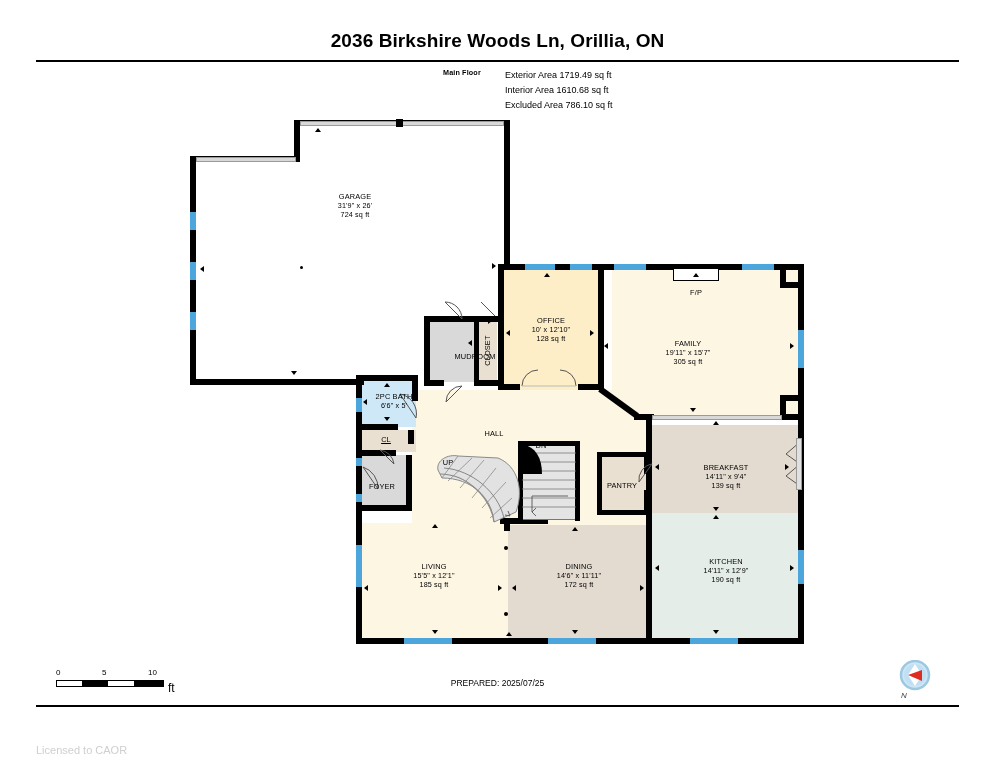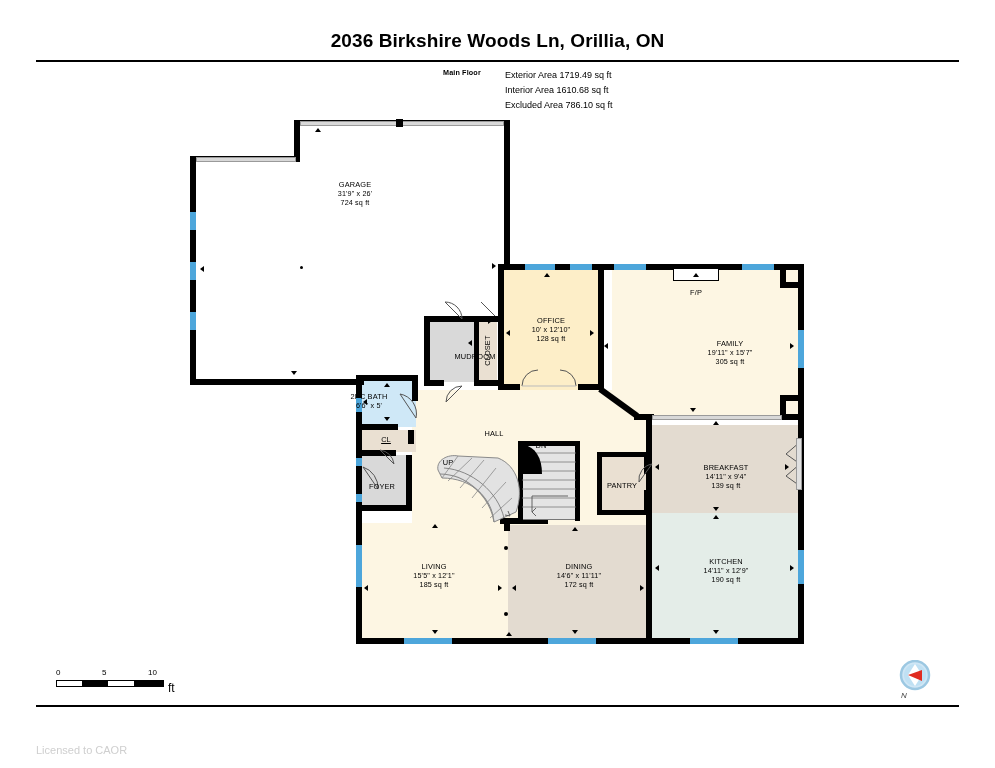--- a/index.html
+++ b/index.html
@@ -307,33 +307,33 @@
     <div class="arrow a-up" style="left:572px;top:527px;"></div>
 
     <div class="arrow a-up" style="left:384px;top:383px;"></div>
     <div class="arrow a-dn" style="left:384px;top:417px;"></div>
     <div class="arrow a-lf" style="left:363px;top:399px;"></div>
 
     <div class="arrow a-lf" style="left:468px;top:340px;"></div>
     <div class="arrow a-rt" style="left:488px;top:318px;"></div>
     <div class="arrow a-up" style="left:506px;top:632px;"></div>
 
-    <div class="lbl" style="left:314px;top:180px;width:82px;">
+    <div class="lbl" style="left:314px;top:192px;width:82px;">
       <div class="nm">GARAGE</div>
       <div>31'9" x 26'</div>
       <div>724 sq ft</div>
     </div>
 
     <div class="lbl" style="left:511px;top:316px;width:80px;">
       <div class="nm">OFFICE</div>
       <div>10' x 12'10"</div>
       <div>128 sq ft</div>
     </div>
 
-    <div class="lbl" style="left:690px;top:339px;width:80px;">
+    <div class="lbl" style="left:648px;top:339px;width:80px;">
       <div class="nm">FAMILY</div>
       <div>19'11" x 15'7"</div>
       <div>305 sq ft</div>
     </div>
 
     <div class="lbl" style="left:672px;top:288px;width:48px;">
       <div class="nm">F/P</div>
     </div>
 
     <div class="lbl" style="left:676px;top:463px;width:100px;">
@@ -353,21 +353,21 @@
       <div>15'5" x 12'1"</div>
       <div>185 sq ft</div>
     </div>
 
     <div class="lbl" style="left:537px;top:562px;width:84px;">
       <div class="nm">DINING</div>
       <div>14'6" x 11'11"</div>
       <div>172 sq ft</div>
     </div>
 
-    <div class="lbl" style="left:334px;top:392px;width:70px;">
+    <div class="lbl" style="left:359px;top:392px;width:70px;">
       <div class="nm">2PC BATH</div>
       <div>6'6" x 5'</div>
     </div>
 
     <div class="lbl" style="left:424px;top:352px;width:54px;padding-left:24px;">
       <div class="nm">MUDROOM</div>
     </div>
 
     <div class="lbl vert" style="left:462px;top:346px;width:52px;">
       <div class="nm">CLOSET</div>
@@ -414,16 +414,17 @@
   <div class="compass">
     <svg width="44" height="34" viewBox="0 0 44 34">
       <circle cx="22" cy="15" r="14" fill="#cfe6f5" stroke="#9cc8e2" stroke-width="2.5"></circle>
       <circle cx="22" cy="15" r="11" fill="#bfe0f3"></circle>
       <path d="M22 4 L29 15 L22 26 L15 15 Z" fill="#ffffff"></path>
       <path d="M15 15 L29 10 L29 21 Z" fill="#e02b20"></path>
     </svg>
     <div class="nlbl">N</div>
   </div>
 
+  <div class="prepared">PREPARED: 2025/07/25</div>
   <div class="rule-bot"></div>
   <div class="licensed">Licensed to CAOR</div>
 
 </div>
 
 </body></html>

